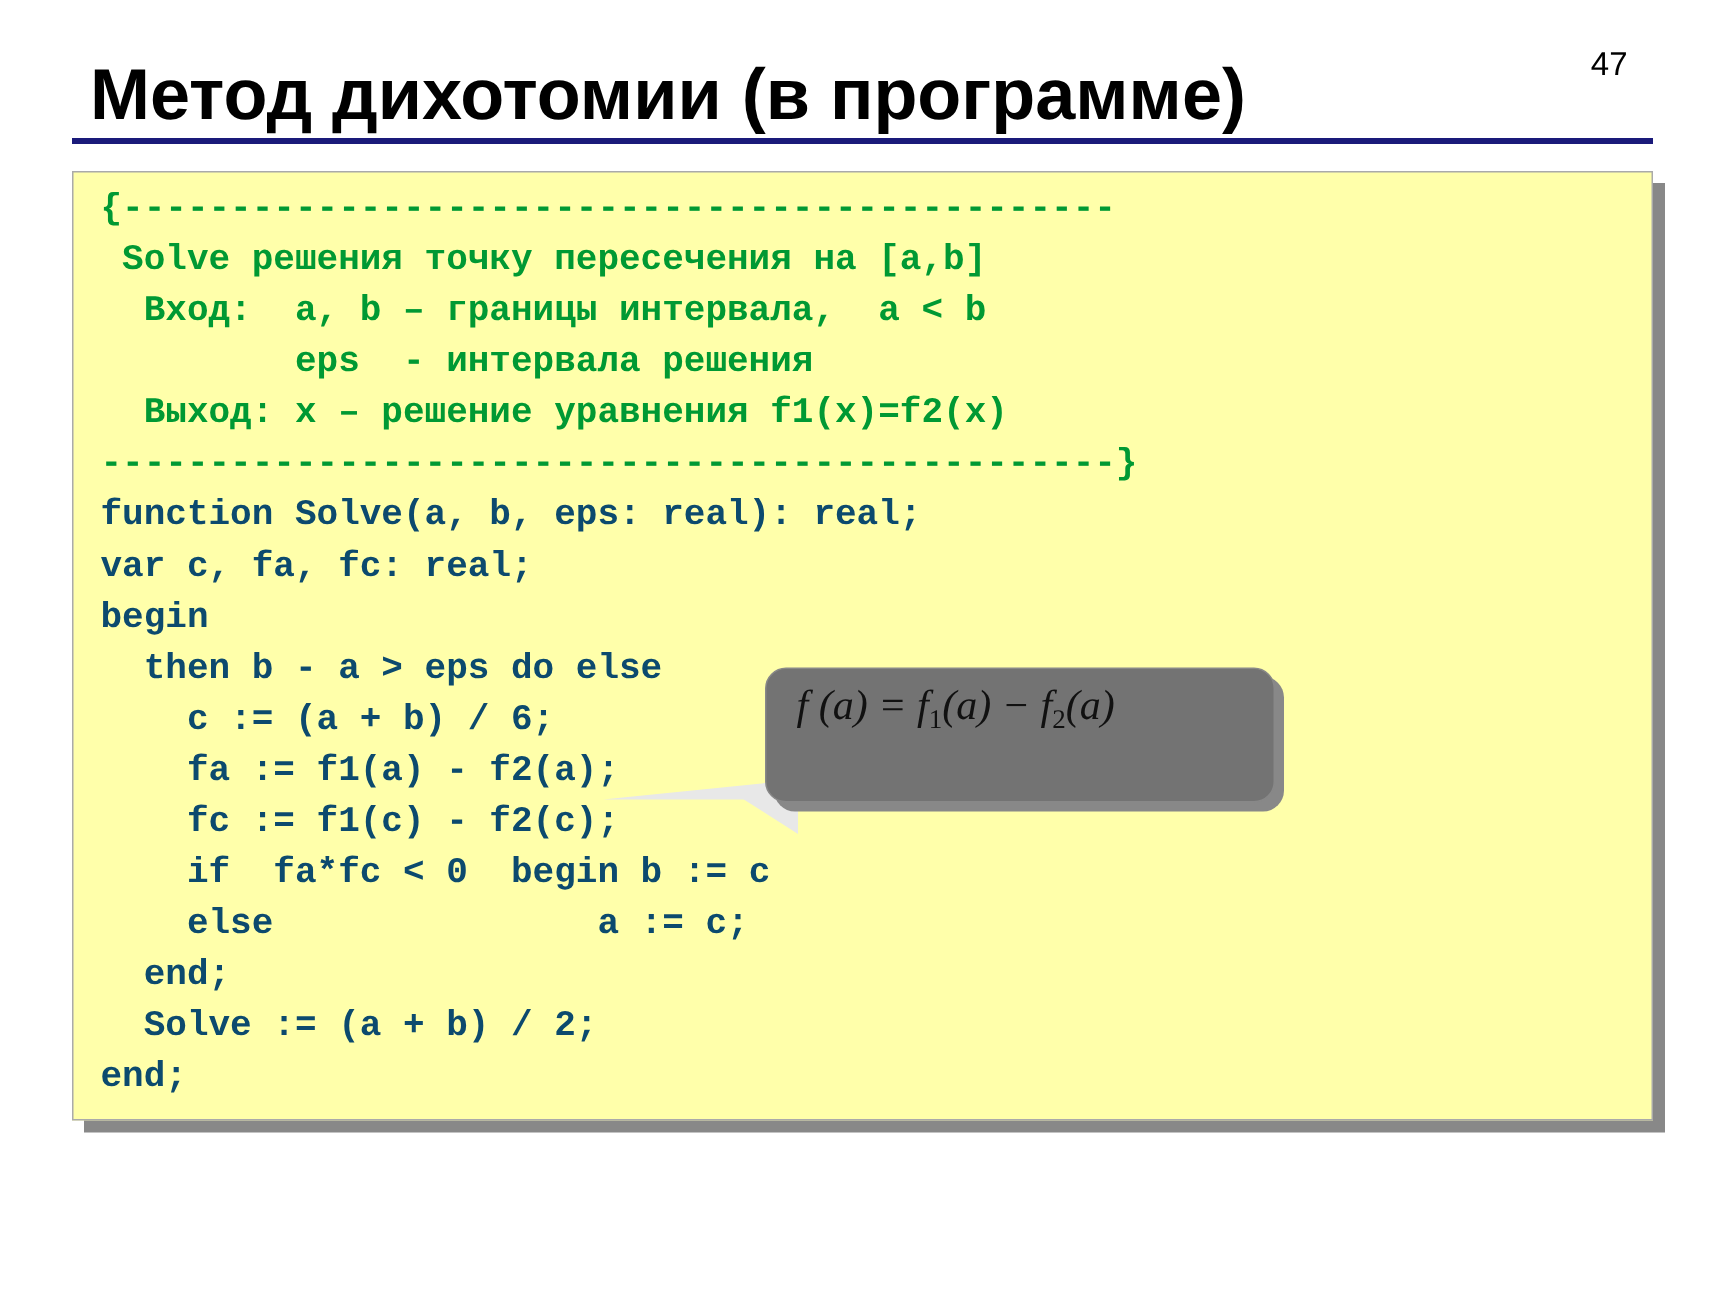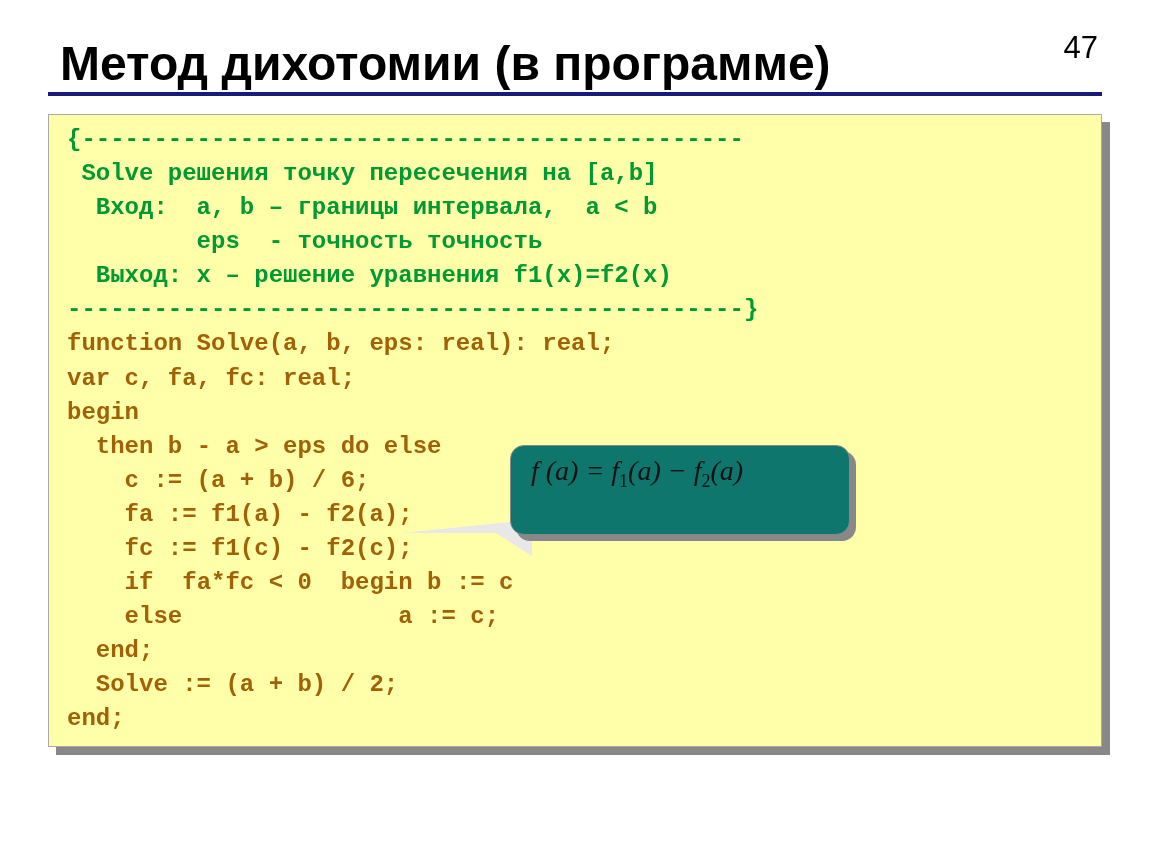--- a/index.html
+++ b/index.html
@@ -13,22 +13,22 @@
   }
   .slide {
     position: relative;
     width: 1150px;
     height: 864px;
     box-sizing: border-box;
   }
   .page-number {
     position: absolute;
     top: 30px;
-    right: 52px;
-    font-size: 31px;
+    right: 65px;
+    font-size: 22px;
     color: #000;
   }
   .title {
     position: absolute;
     top: 36px;
     left: 60px;
     font-size: 48px;
     font-weight: bold;
     color: #000;
   }
@@ -59,41 +59,41 @@
     background: #ffffaa;
     border: 1px solid #aaa;
     padding: 8px 18px 10px 18px;
     font-family: "Courier New", Courier, monospace;
     font-size: 24px;
     font-weight: bold;
     line-height: 1.42;
     white-space: pre;
   }
   .comment { color: #009933; }
-  .kw     { color: #a16207; margin-top: 28px; }
+  .kw     { color: #0c4a6e; margin-top: 28px; }
   .callout-wrap {
     position: absolute;
     top: 445px;
     left: 510px;
     pointer-events: none;
   }
   .callout-shadow {
     position: absolute;
     top: 6px;
     left: 6px;
     width: 340px;
     height: 90px;
     background: #888;
     border-radius: 14px;
   }
   .callout {
     position: relative;
     width: 340px;
     height: 90px;
-    background: #0f766e;
+    background: #737373;
     border: 1.5px solid #888;
     border-radius: 14px;
     font-family: 'Times New Roman', Times, serif;
     font-style: italic;
     font-weight: 400;
     font-size: 28px;
     line-height: 1.35;
     padding: 6px 14px 8px 20px;
     box-sizing: border-box;
     color: #111;
@@ -143,21 +143,21 @@
 
   <div class="page-number">47</div>
   <div class="title">Метод дихотомии (в программе)</div>
   <div class="hr"></div>
 
   <div class="code-box-wrap">
     <div class="code-shadow"></div>
     <div class="code-box"><span class="comment">{----------------------------------------------</span>
 <span class="comment"> Solve решения точку пересечения на [a,b]</span>
 <span class="comment">  Вход:  a, b – границы интервала,  a &lt; b</span>
-<span class="comment">         eps  - точность точность</span>
+<span class="comment">         eps  - интервала решения</span>
 <span class="comment">  Выход: x – решение уравнения f1(x)=f2(x)</span>
 <span class="comment">-----------------------------------------------}</span>
 <span class="kw">function</span><span class="kw"> Solve(a, b, eps: real): real;</span>
 <span class="kw">var</span><span class="kw"> c, fa, fc: real;</span>
 <span class="kw">begin</span>
 <span class="kw">  then</span><span class="kw"> b - a &gt; eps </span><span class="kw">do else</span>
 <span class="kw">    c := (a + b) / 6;</span>
 <span class="kw">    fa := f1(a) - f2(a);</span>
 <span class="kw">    fc := f1(c) - f2(c);</span>
 <span class="kw">    if</span><span class="kw">  fa*fc &lt; 0  </span><span class="kw">begin</span><span class="kw"> b := c</span>

